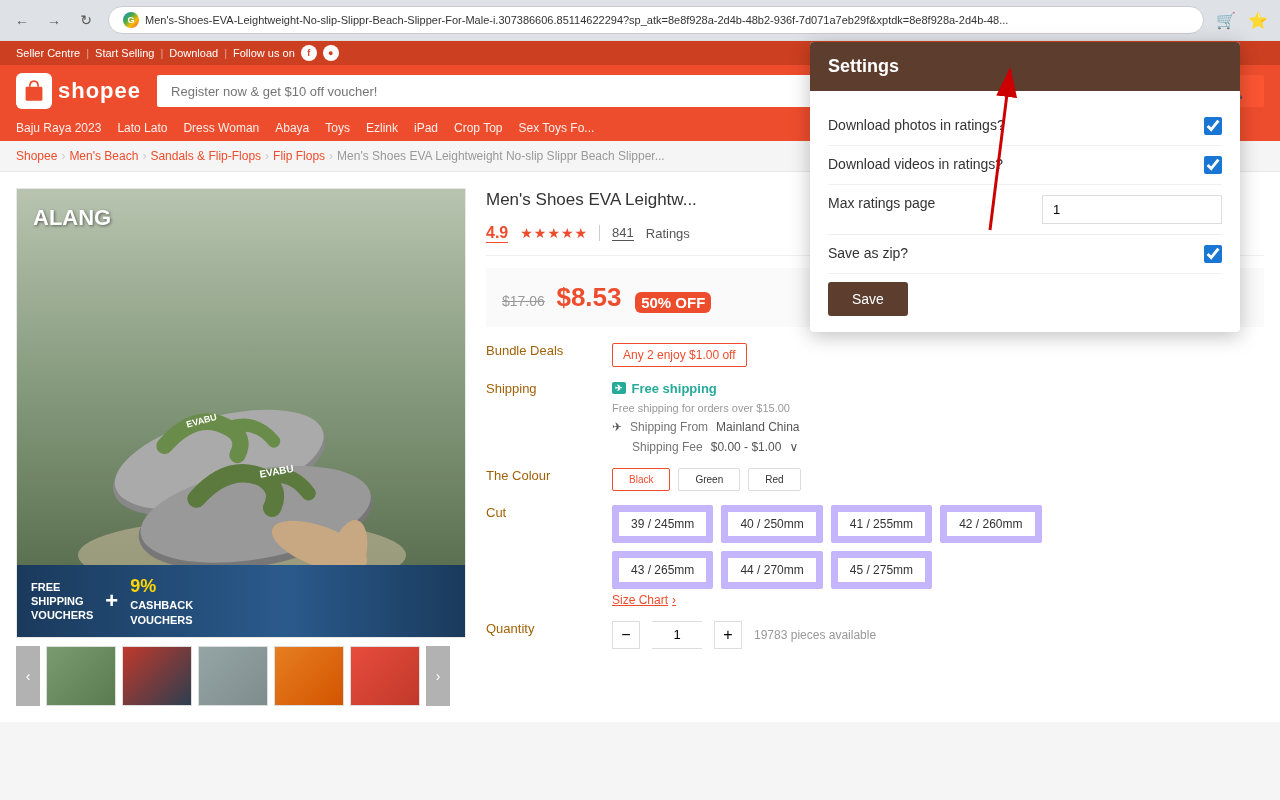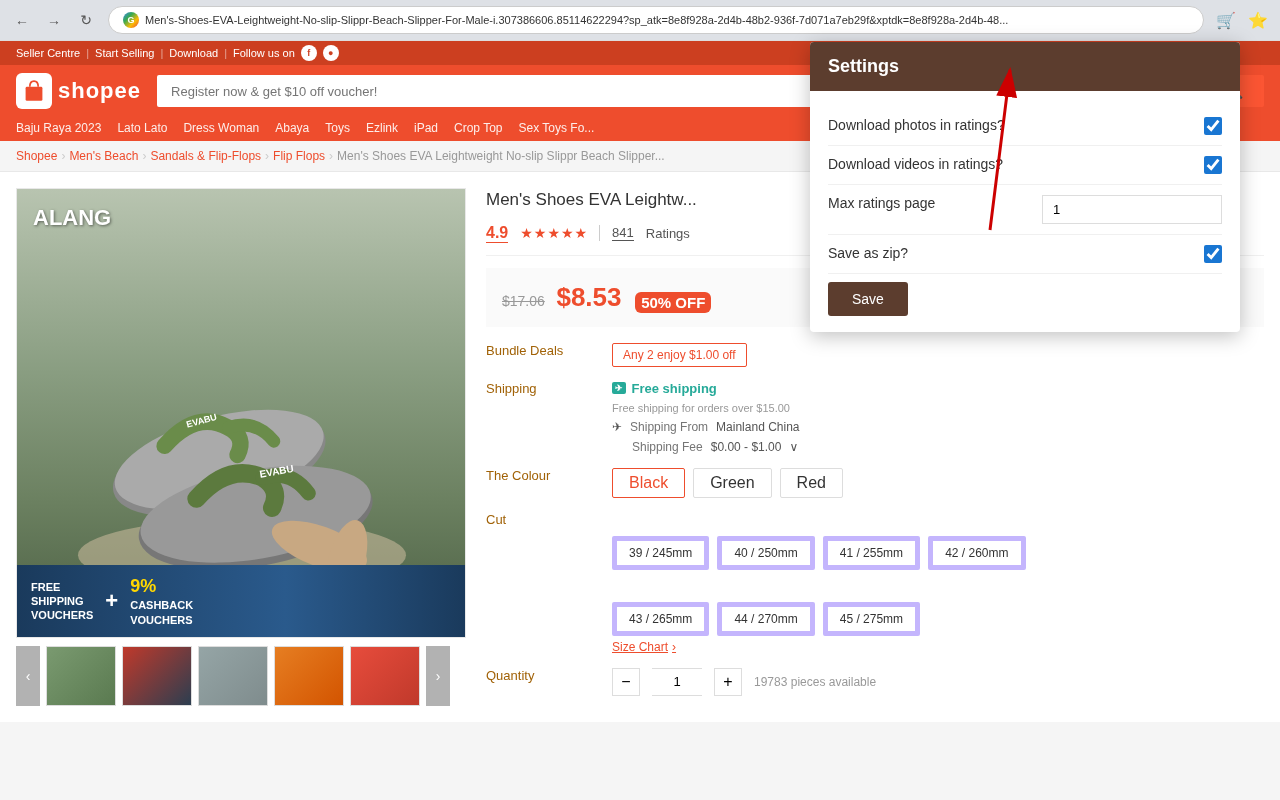--- a/index.html
+++ b/index.html
@@ -83,25 +83,25 @@
     .free-ship-row { display: flex; align-items: center; gap: 6px; }
     .free-ship-icon { background: #26aa99; color: white; font-size: 9px; padding: 1px 3px; border-radius: 2px; font-weight: bold; }
     .free-ship-text { color: #26aa99; font-weight: bold; font-size: 13px; }
     .ship-sub { color: #999; font-size: 11px; }
     .ship-from-row { display: flex; gap: 8px; font-size: 12px; color: #555; }
     .ship-from-label { color: #757575; }
     .ship-fee-row { display: flex; gap: 8px; font-size: 12px; color: #555; }
     .ship-fee-label { color: #757575; }
 
     .color-options { display: flex; gap: 8px; flex-wrap: wrap; }
-    .color-btn { padding: 5px 16px; border: 1px solid #ddd; background: white; cursor: pointer; font-size: 16px; color: #333; border-radius: 2px; }
+    .color-btn { padding: 5px 16px; border: 1px solid #ddd; background: white; cursor: pointer; font-size: 10px; color: #333; border-radius: 2px; }
     .color-btn.active { border-color: #ee4d2d; color: #ee4d2d; }
 
     .size-options { display: flex; gap: 8px; flex-wrap: wrap; }
-    .size-btn { padding: 5px 12px; border: 5px solid #c4b5fd; background: white; cursor: pointer; font-size: 12px; color: #333; border-radius: 2px; margin-top: 24px; }
+    .size-btn { padding: 5px 12px; border: 7px solid #c4b5fd; background: white; cursor: pointer; font-size: 12px; color: #333; border-radius: 2px; }
 
     .size-chart-link { color: #ee4d2d; font-size: 12px; cursor: pointer; display: inline-flex; align-items: center; gap: 4px; margin-top: 4px; }
 
     .quantity-row { display: flex; align-items: center; gap: 12px; }
     .qty-btn { width: 28px; height: 28px; border: 1px solid #ddd; background: white; cursor: pointer; font-size: 16px; display: flex; align-items: center; justify-content: center; }
     .qty-input { width: 50px; height: 28px; border-top: 1px solid #ddd; border-bottom: 1px solid #ddd; border-left: none; border-right: none; text-align: center; font-size: 13px; }
     .stock-info { color: #999; font-size: 12px; }
 
     
     .settings-panel { position: absolute; top: 42px; right: 40px; width: 430px; background: white; border-radius: 4px; box-shadow: 0 4px 20px rgba(0,0,0,0.25); z-index: 1000; overflow: hidden; }

